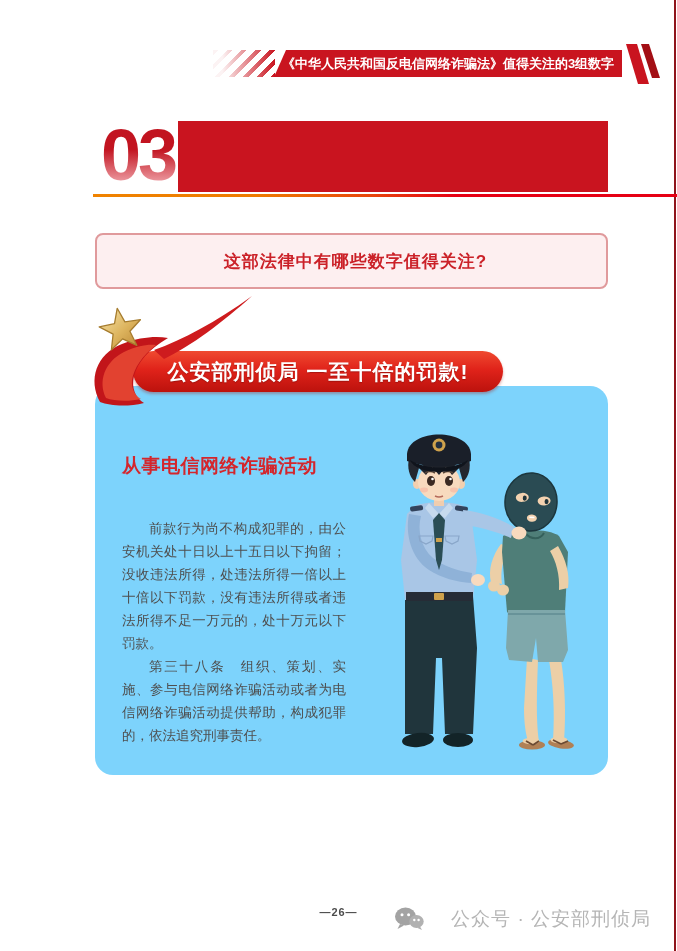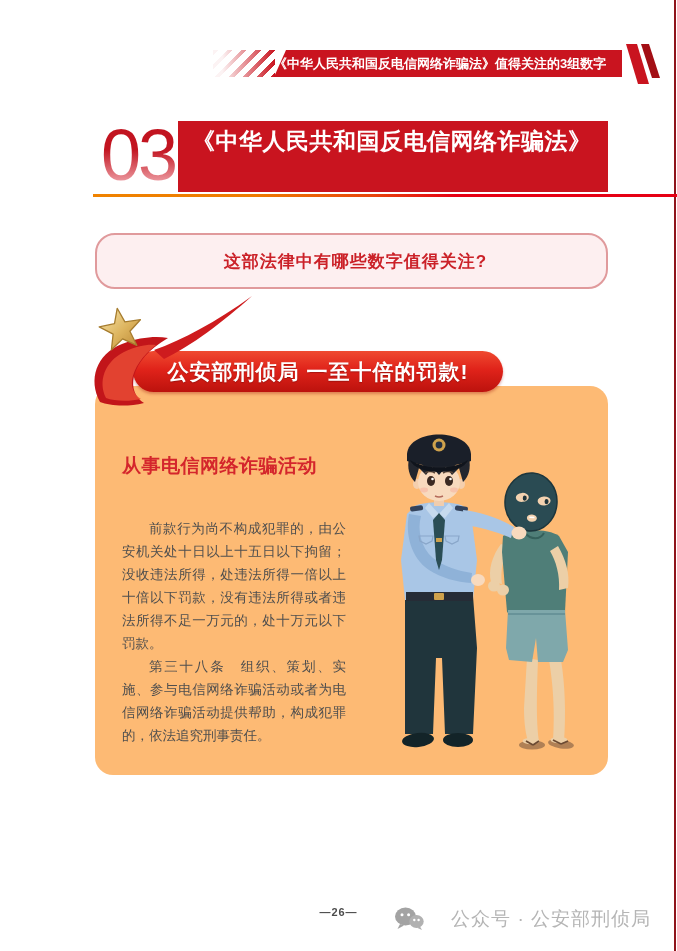--- a/index.html
+++ b/index.html
@@ -10,53 +10,53 @@
   
   .edge-line{left:674px;top:0;width:2px;height:951px;background:#8e151b;}
 
   
   .hdr-stripes{left:213px;top:50px;width:62px;height:27px;
     background:repeating-linear-gradient(135deg,#c9141f 0 4px,rgba(255,255,255,0) 4px 10px);}
   .hdr-stripes::after{content:"";position:absolute;inset:0;
     background:linear-gradient(to left,rgba(255,255,255,0) 0%,rgba(255,255,255,.95) 85%);}
   .hdr-bar{left:274px;top:50px;width:348px;height:27px;background:#c9141f;
     clip-path:polygon(12px 0,100% 0,100% 100%,0 100%);
-    color:#fff;font-size:13px;font-weight:bold;line-height:27px;text-align:left;}
+    color:#fff;font-size:13px;font-weight:bold;line-height:27px;text-align:center;}
   .hdr-chevron{left:623px;top:42px;width:40px;height:44px;}
 
   
   .num{left:94px;top:114px;width:88px;height:84px;font-size:72px;line-height:82px;
-    font-weight:400;letter-spacing:-3px;text-align:center;
+    font-weight:700;letter-spacing:-3px;text-align:center;
     background:linear-gradient(180deg,#c21420 42%,#e98f96 78%,#fbe9ea 100%);
     -webkit-background-clip:text;background-clip:text;color:transparent;}
   .title-banner{left:178px;top:121px;width:430px;height:71px;background:#c9141f;
     box-sizing:border-box;padding:4px 8px 0 14px;}
   .title-banner div{color:#fff;font-size:23px;font-weight:bold;line-height:32px;letter-spacing:.5px;}
   .divider{left:93px;top:194px;width:584px;height:3px;
     background:linear-gradient(90deg,#f08300 0%,#ee7a00 28%,#e8440c 48%,#e60014 62%,#e60014 100%);}
 
   
   .q-box{left:95px;top:233px;width:513px;height:56px;box-sizing:border-box;
-    background:#fdeff0;border:2px solid #e09a9c;border-radius:20px;
+    background:#fdeff0;border:2px solid #e09a9c;border-radius:8px;
     display:flex;align-items:center;justify-content:center;padding-left:8px;}
   .q-box span{color:#cb2128;font-size:17px;font-weight:bold;letter-spacing:1px;}
 
   
   .decor{left:84px;top:292px;width:182px;height:116px;z-index:4;}
 
   
   .pill{left:133px;top:351px;width:370px;height:41px;border-radius:21px;z-index:2;
     background:linear-gradient(180deg,#ef4a30 0%,#e0231a 45%,#bc120d 100%);
     box-shadow:0 2px 3px rgba(160,20,15,.35);
     display:flex;align-items:center;justify-content:center;}
   .pill span{color:#fff;font-size:21px;font-weight:bold;letter-spacing:1px;
     text-shadow:0 1px 1px rgba(120,10,8,.5);}
 
   
-  .card{left:95px;top:386px;width:513px;height:389px;background:#fdba74;border-radius:18px;z-index:1;}
+  .card{left:95px;top:386px;width:513px;height:389px;background:#7dd3fc;border-radius:18px;z-index:1;}
   .card-heading{position:absolute;left:27px;top:66px;color:#d4262c;
     font-size:19px;font-weight:bold;line-height:28px;letter-spacing:.5px;}
   .card-body{position:absolute;left:27px;top:131px;width:224px;color:#4e4e4e;
     font-size:13.5px;line-height:23px;text-align:justify;}
   .card-body p{margin:0;text-indent:2em;}
   .illus{position:absolute;left:286px;top:24px;width:216px;height:350px;}
 
   
   .pagenum{left:0;top:906px;width:677px;text-align:center;color:#4c4c4c;
     font-size:11px;font-weight:600;letter-spacing:1px;}
@@ -74,21 +74,20 @@
   <div class="abs hdr-bar">
     <span>《中华人民共和国反电信网络诈骗法》值得关注的3组数字</span>
   </div>
   <svg class="abs hdr-chevron" viewBox="0 0 40 44">
     <path d="M3,2 L14,2 L26,42 L15,42 Z" fill="#c9141f"></path>
     <path d="M18,2 L26,2 L37,36 L29,36 Z" fill="#a30f15"></path>
   </svg>
 
   <div class="abs num">03</div>
   <div class="abs title-banner">
-    <div>《中华人民共和国反电信网络诈骗法》</div>
   </div>
   <div class="abs divider"></div>
 
   <div class="abs q-box">
     <span>这部法律中有哪些数字值得关注?</span>
   </div>
 
   <svg class="abs decor" viewBox="0 0 182 116">
     <defs>
       <linearGradient id="gold" x1="0" y1="0" x2="1" y2="1">

